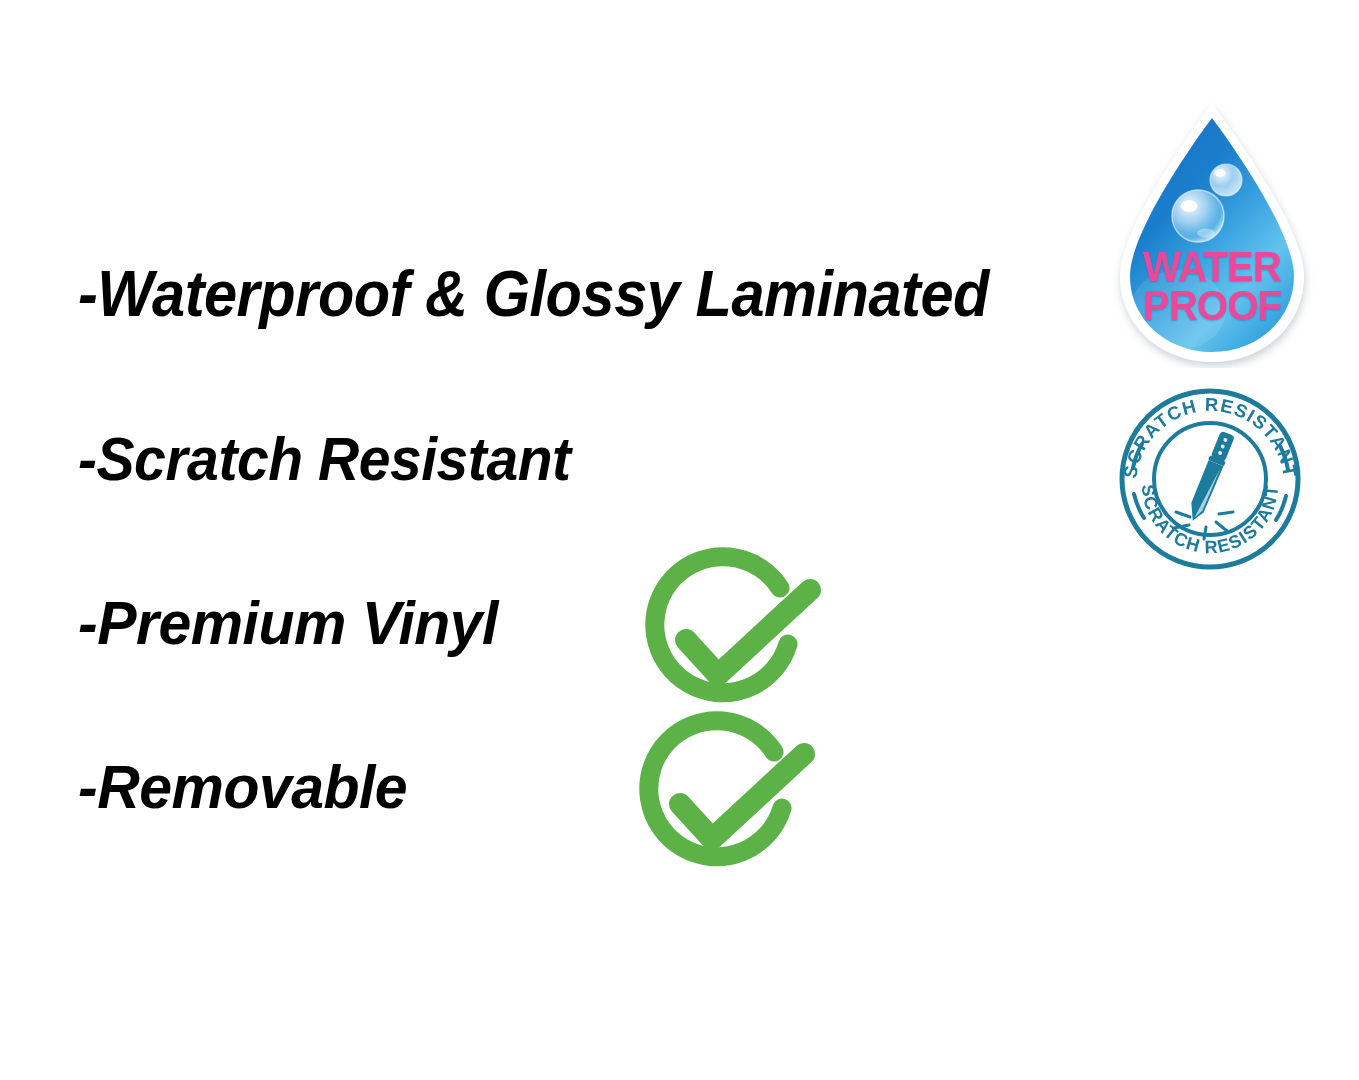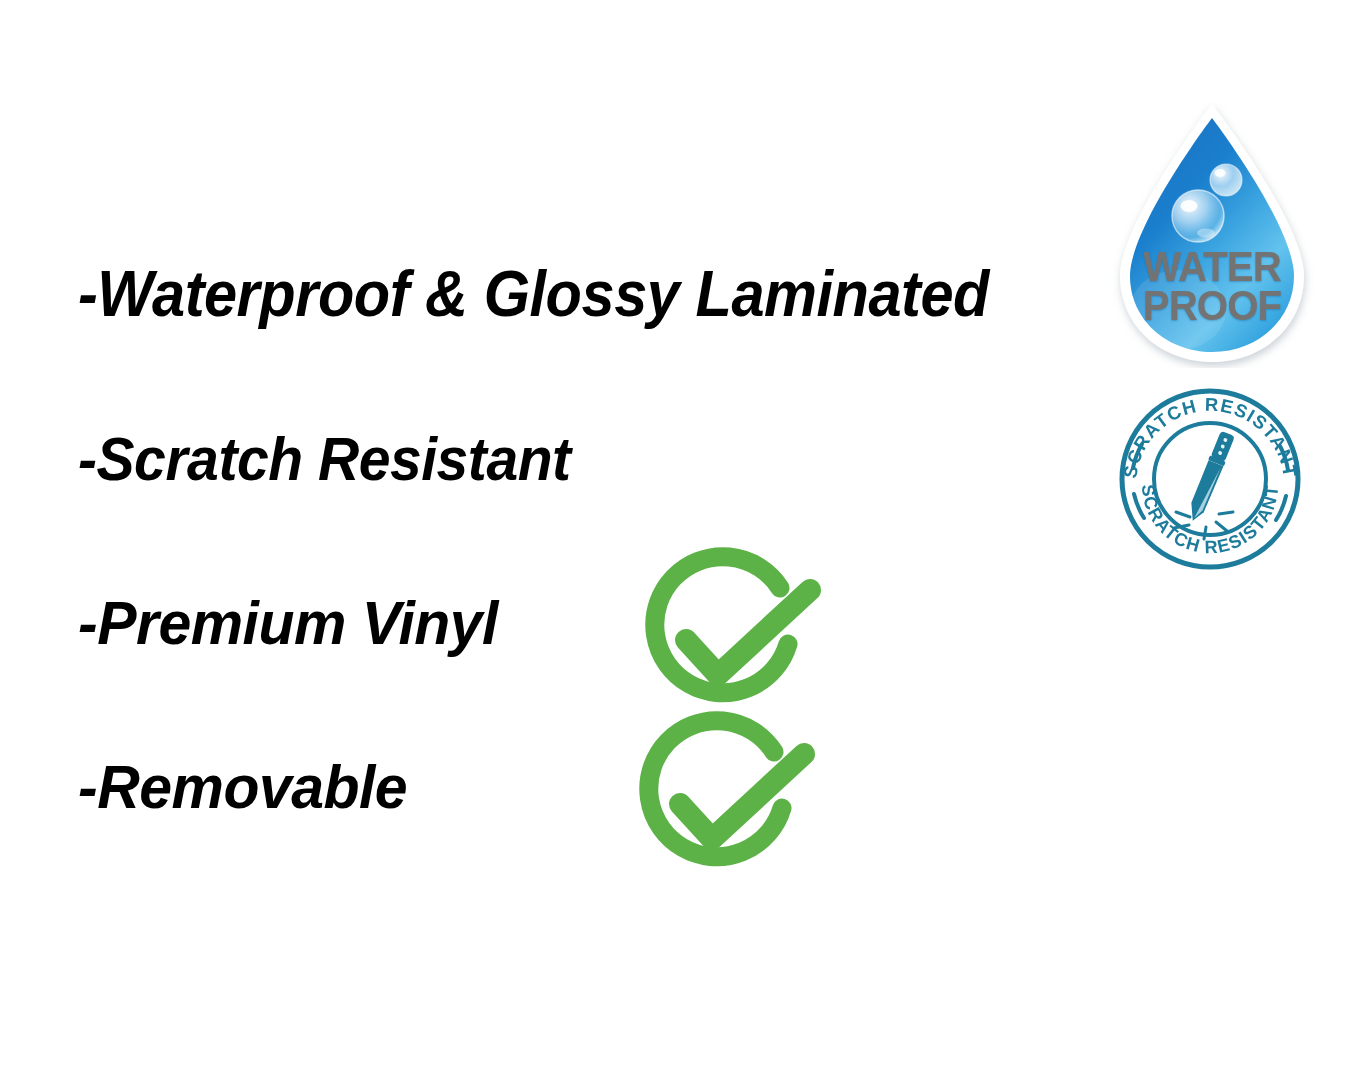--- a/index.html
+++ b/index.html
@@ -54,21 +54,21 @@
     width: 212px;
     height: 268px;
   }
   .droplet-badge svg { display: block; width: 100%; height: 100%; }
   .droplet-text {
     position: absolute;
     left: 0;
     top: 148px;
     width: 100%;
     text-align: center;
-    color: #737373;
+    color: #ec4899;
     font-family: "Liberation Sans", sans-serif;
     font-weight: bold;
     font-size: 42px;
     line-height: 0.92;
     letter-spacing: -1px;
     pointer-events: none;
     text-shadow: 0 1px 2px rgba(12,80,140,0.35);
   }
   .droplet-text span { display: block; transform: scaleX(0.96); }
 

